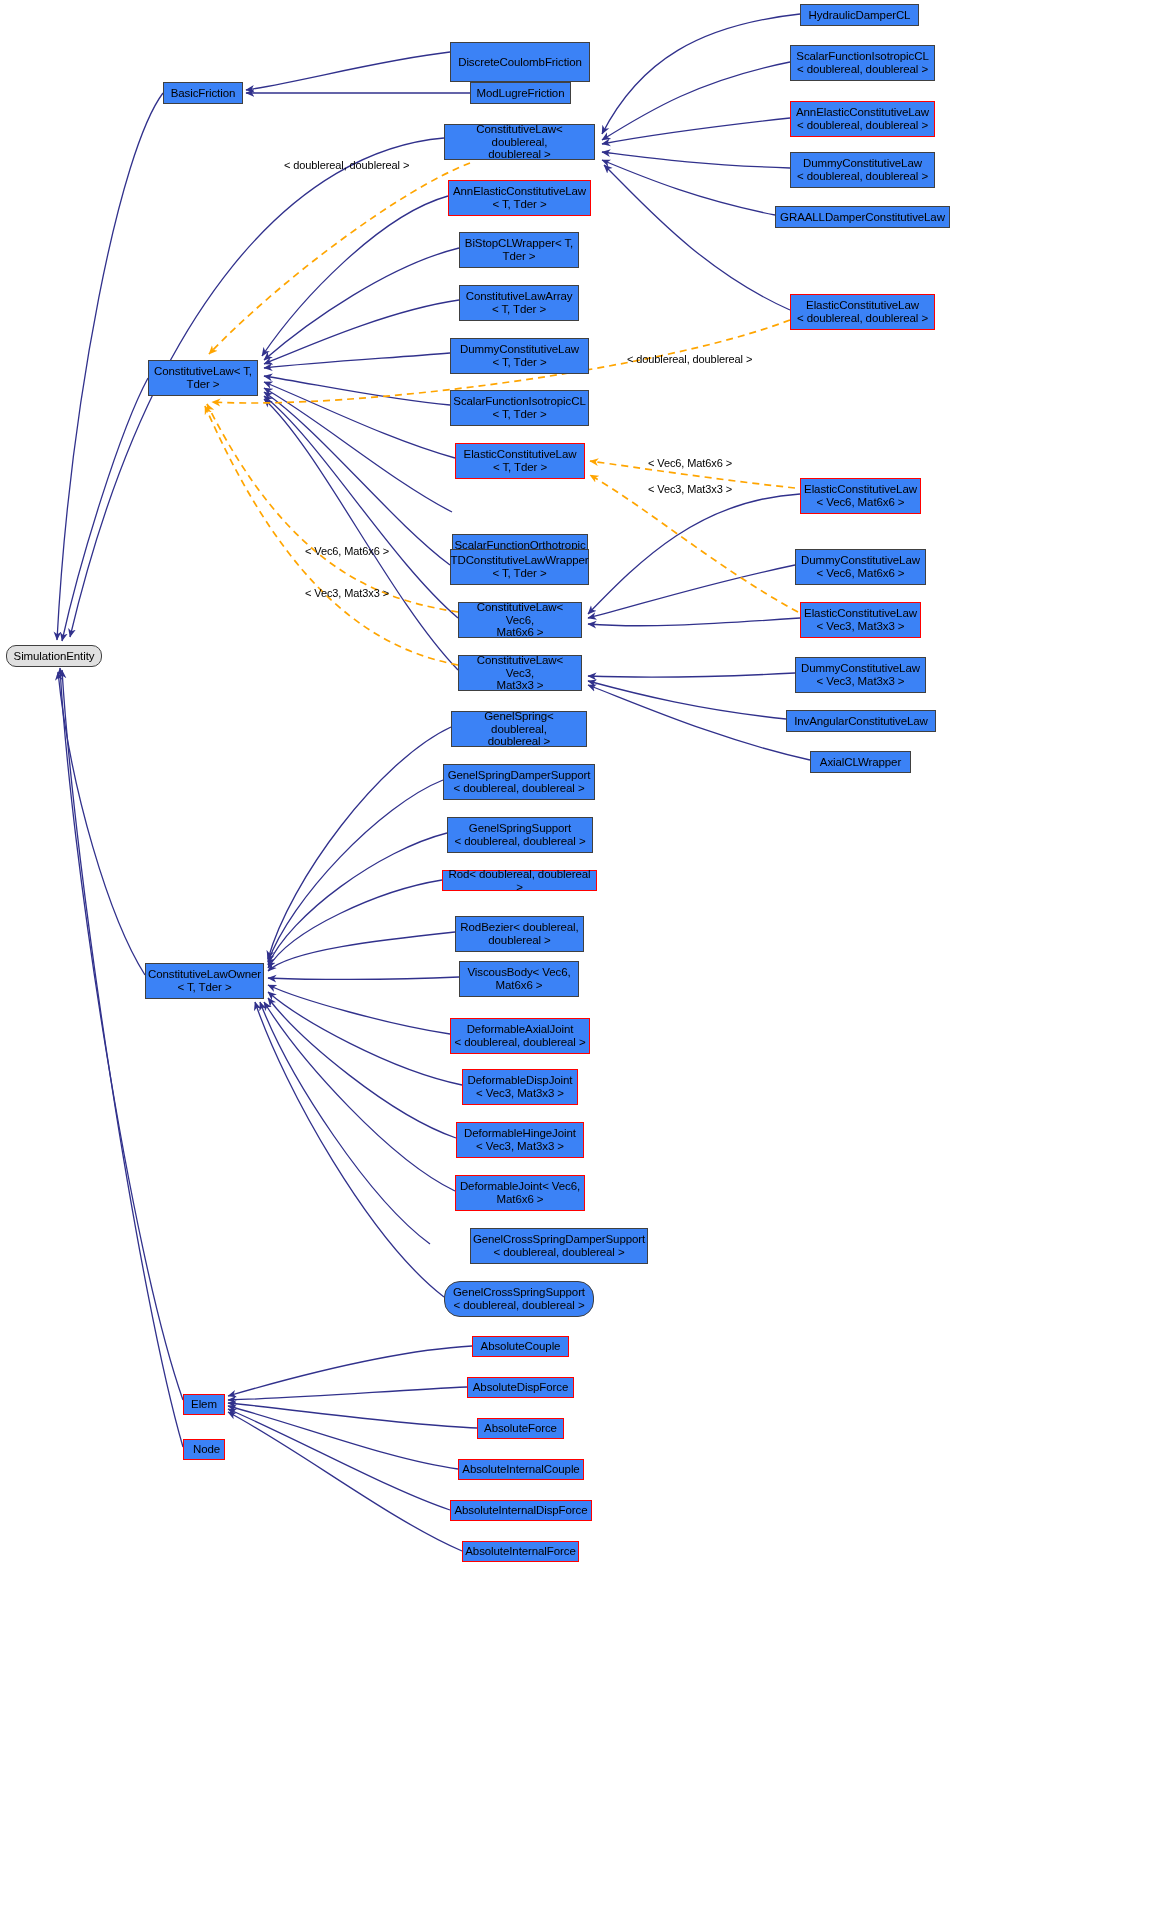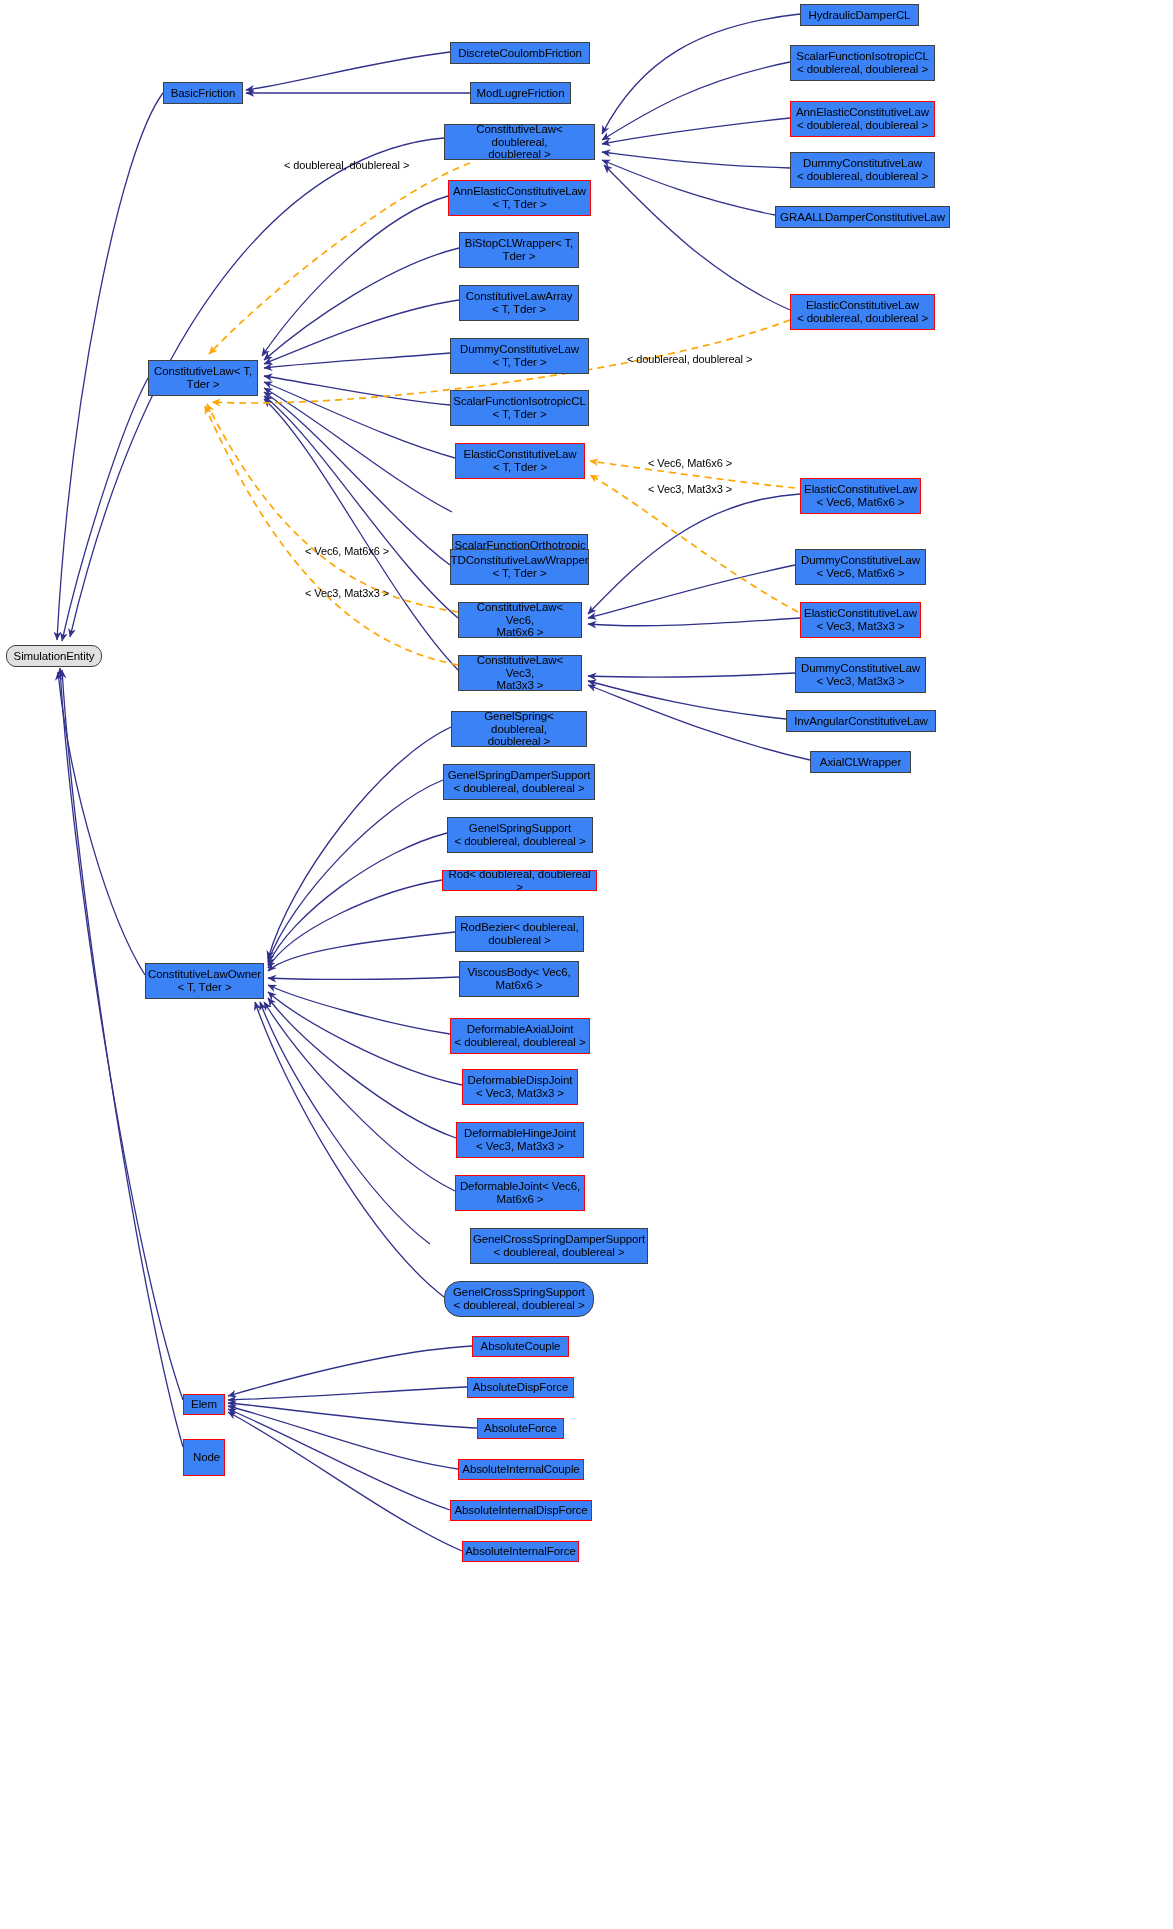--- a/index.html
+++ b/index.html
@@ -93,21 +93,21 @@
       <path d="M795,488 C720,480 640,468 590,461"></path>
       <path d="M798,612 C720,570 650,510 590,475"></path>
       <path d="M458,612 C380,600 290,570 207,404"></path>
       <path d="M458,665 C380,650 290,600 205,406"></path>
     </g>
   </svg>
 
   <div id="nodes">
       <div class="node root" style="left: 6px; top: 645px; width: 96px; height: 22px; border-radius: 10px;">SimulationEntity</div>
       <div class="node gray" style="left: 163px; top: 82px; width: 80px; height: 22px;">BasicFriction</div>
-      <div class="node gray" style="left: 450px; top: 42px; width: 140px; height: 22px;">DiscreteCoulombFriction</div>
+      <div class="node gray" style="left: 450px; top: 42px; width: 140px; height: 40px;">DiscreteCoulombFriction</div>
       <div class="node gray" style="left: 470px; top: 82px; width: 101px; height: 22px;">ModLugreFriction</div>
       <div class="node gray" style="left: 444px; top: 124px; width: 151px; height: 36px;">ConstitutiveLaw&lt; doublereal,
 doublereal &gt;</div>
       <div class="node gray" style="left: 148px; top: 360px; width: 110px; height: 36px;">ConstitutiveLaw&lt; T,
 Tder &gt;</div>
       <div class="node gray" style="left: 800px; top: 4px; width: 119px; height: 22px;">HydraulicDamperCL</div>
       <div class="node gray" style="left: 790px; top: 45px; width: 145px; height: 36px;">ScalarFunctionIsotropicCL
 &lt; doublereal, doublereal &gt;</div>
       <div class="node red" style="left: 790px; top: 101px; width: 145px; height: 36px;">AnnElasticConstitutiveLaw
 &lt; doublereal, doublereal &gt;</div>
@@ -165,21 +165,21 @@
 &lt; Vec3, Mat3x3 &gt;</div>
       <div class="node red" style="left: 455px; top: 1175px; width: 130px; height: 36px;">DeformableJoint&lt; Vec6,
 Mat6x6 &gt;</div>
       <div class="node gray" style="left: 430px; top: 1228px; width: 178px; height: 36px; margin-left: 40px;">GenelCrossSpringDamperSupport
 &lt; doublereal, doublereal &gt;</div>
       <div class="node gray" style="left: 444px; top: 1281px; width: 150px; height: 36px; border-radius: 16px;">GenelCrossSpringSupport
 &lt; doublereal, doublereal &gt;</div>
       <div class="node gray" style="left: 145px; top: 963px; width: 119px; height: 36px;">ConstitutiveLawOwner
 &lt; T, Tder &gt;</div>
       <div class="node red" style="left: 183px; top: 1394px; width: 42px; height: 21px;">Elem</div>
-      <div class="node red" style="left: 183px; top: 1439px; width: 42px; height: 37px; padding-left: 8px;">Node</div>
+      <div class="node red" style="left: 183px; top: 1439px; width: 42px; height: 21px; padding-left: 8px;">Node</div>
       <div class="node red" style="left: 472px; top: 1336px; width: 97px; height: 21px;">AbsoluteCouple</div>
       <div class="node red" style="left: 467px; top: 1377px; width: 107px; height: 21px;">AbsoluteDispForce</div>
       <div class="node red" style="left: 477px; top: 1418px; width: 87px; height: 21px;">AbsoluteForce</div>
       <div class="node red" style="left: 458px; top: 1459px; width: 126px; height: 21px;">AbsoluteInternalCouple</div>
       <div class="node red" style="left: 450px; top: 1500px; width: 142px; height: 21px;">AbsoluteInternalDispForce</div>
       <div class="node red" style="left: 462px; top: 1541px; width: 117px; height: 21px;">AbsoluteInternalForce</div>
     </div>
   <div id="labels">
       <div class="elabel" style="left: 284px; top: 159px;">&lt; doublereal, doublereal &gt;</div>
       <div class="elabel" style="left: 627px; top: 353px;">&lt; doublereal, doublereal &gt;</div>

